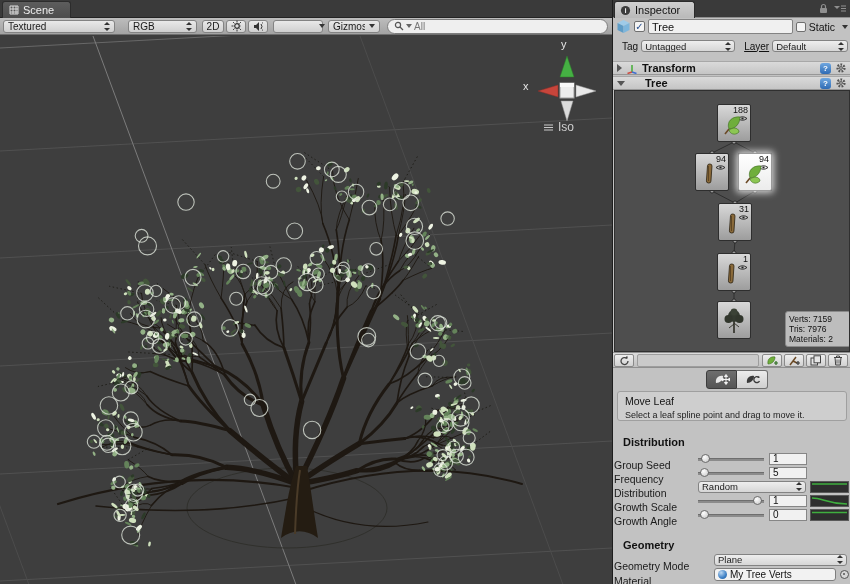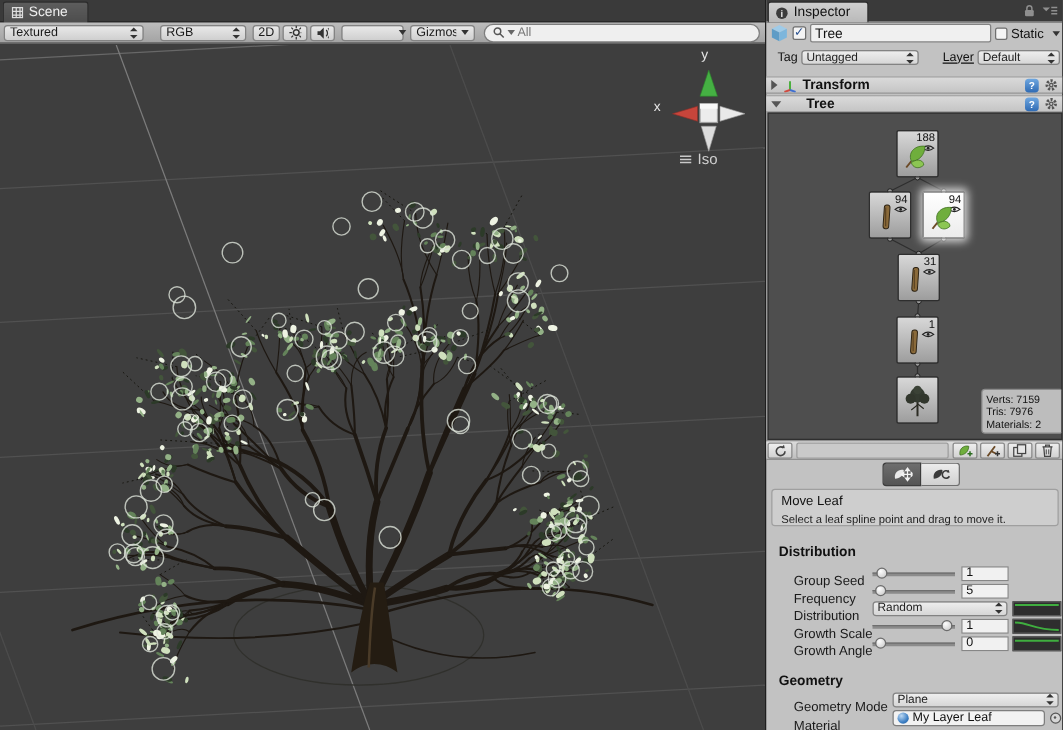--- a/index.html
+++ b/index.html
@@ -94,21 +94,21 @@
           display:flex;align-items:center;justify-content:center;box-sizing:border-box;}
   .segbtn.first{border-radius:3px 0 0 3px;}
   .segbtn.last{border-radius:0 3px 3px 0;border-left:none;}
   .segbtn.active{background:linear-gradient(#6e6e6e,#545454);border-color:#3c3c3c;}
   .helpbox{position:absolute;left:4px;top:391px;width:230px;height:30px;background:#cecece;
            border:1px solid #9f9f9f;border-radius:3px;box-sizing:border-box;padding:2px 7px;}
   .helpbox .t{font-size:10.5px;color:#111;margin-top:1px;}
   .helpbox .d{font-size:9px;color:#222;margin-top:3px;}
   .sec-hdr{position:absolute;left:10px;font-weight:bold;font-size:11px;color:#111;}
   .prow{position:absolute;left:0;width:238px;height:13px;display:flex;align-items:center;}
-  .prow .pl{position:absolute;left:22px;font-size:10.5px;color:#1a1a1a;margin-top:13px;}
+  .prow .pl{position:absolute;left:1px;font-size:10.5px;color:#1a1a1a;margin-top:13px;}
   .slider{position:absolute;left:85px;width:66px;height:13px;}
   .slider .track{position:absolute;left:0;right:0;top:6px;height:2px;background:#8b8b8b;
                  border-top:1px solid #6e6e6e;}
   .slider .knob{position:absolute;top:2px;width:9px;height:9px;border-radius:50%;
                 background:radial-gradient(circle at 35% 30%,#fdfdfd,#c6c6c6);border:1px solid #6c6c6c;box-sizing:border-box;}
   .valbox{position:absolute;left:156px;width:38px;height:12px;background:#f1f1f1;border:1px solid #868686;
           font-size:10px;display:flex;align-items:center;padding:0 3px;box-sizing:border-box;color:#111;}
   .rowdd{position:absolute;left:85px;width:108px;height:12px;}
   .curve{position:absolute;left:197px;width:39px;height:12px;background:#2e2e2e;border:1px solid #5a5a5a;box-sizing:border-box;}
   .geo-dd{position:absolute;left:101px;width:133px;height:12px;}
@@ -1232,21 +1232,21 @@
         <span class="caret"></span>
       </div>
     </div>
 
     <div class="row tag-row">
       <span style="margin-left:6px;">Tag</span>
       <div class="minidd" style="width:94px;">
         <span class="lbl" style="flex:1">Untagged</span>
         <span class="updown"></span>
       </div>
-      <span style="margin-left:16px;text-decoration:underline;">Layer</span>
+      <span style="margin-left:6px;text-decoration:underline;">Layer</span>
       <div class="minidd" style="flex:1;">
         <span class="lbl" style="flex:1">Default</span>
         <span class="updown"></span>
       </div>
     </div>
 
 
     <div class="comp-hdr" style="top:61px;">
       <span class="fold closed"></span>
       <svg width="12" height="12">
@@ -1507,18 +1507,18 @@
       <div class="geo-dd minidd">
         <span class="lbl" style="flex:1">Plane</span>
         <span class="updown"></span>
       </div>
     </div>
 
     <div class="prow" style="top:568px;">
       <span class="pl">Material</span>
       <div class="objfield">
         <span class="sphere"></span>
-        <span>My Layer Leaf</span>
+        <span>My Tree Verts</span>
       </div>
       <div class="picker"></div>
     </div>
   </div>
 </div>
 
 </body></html>

